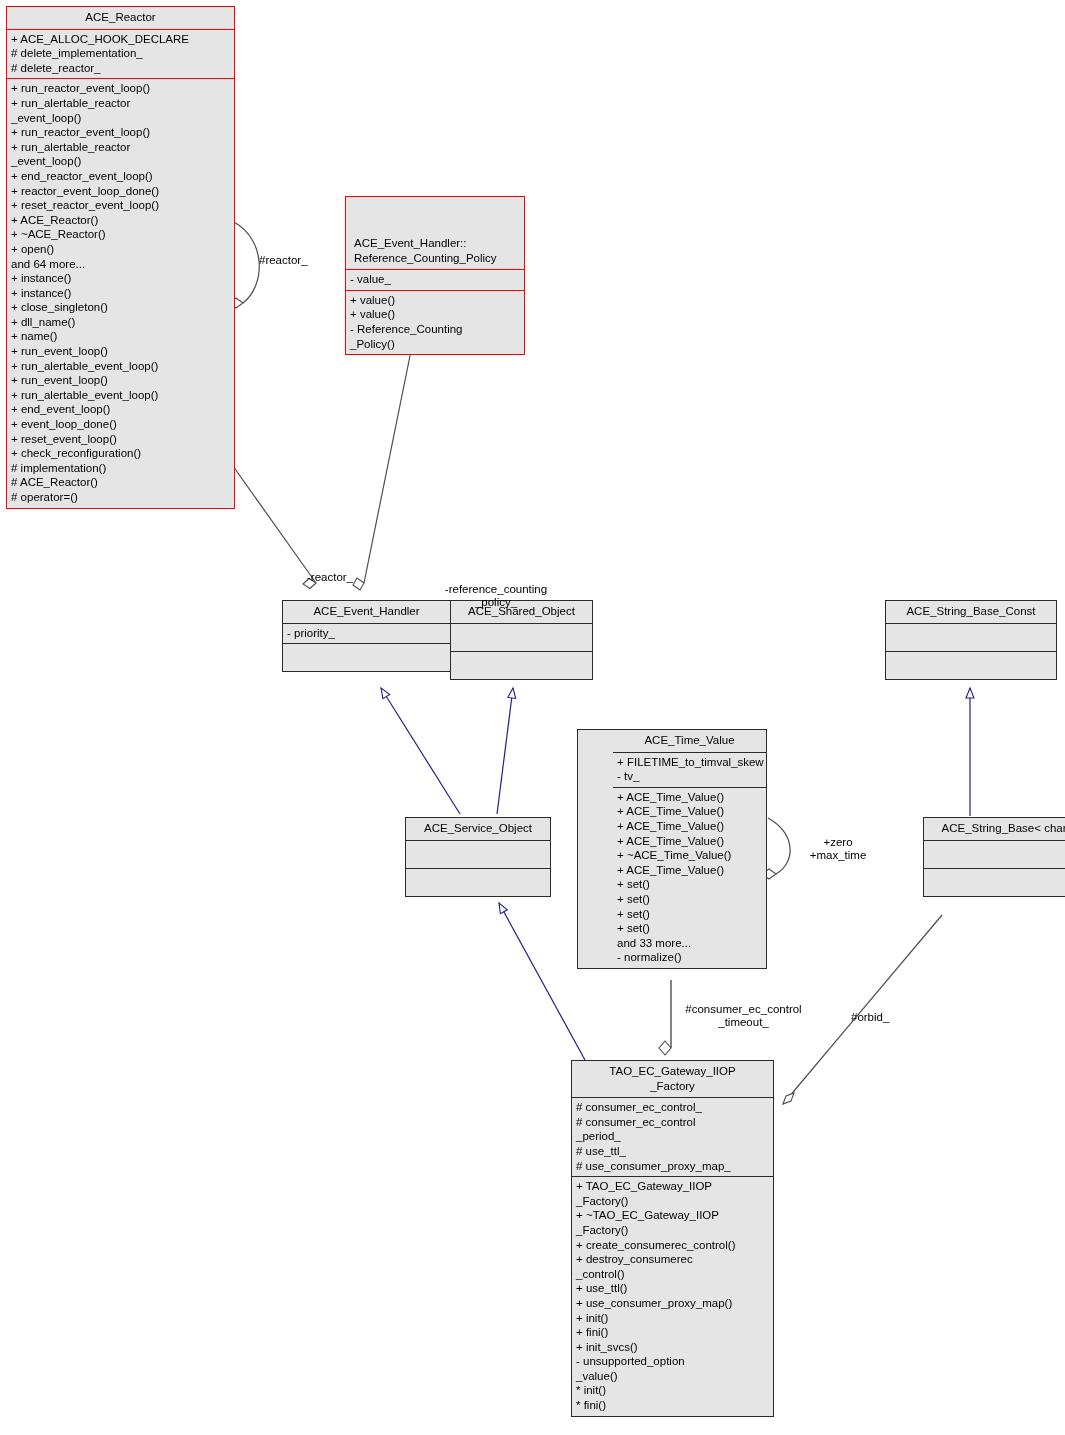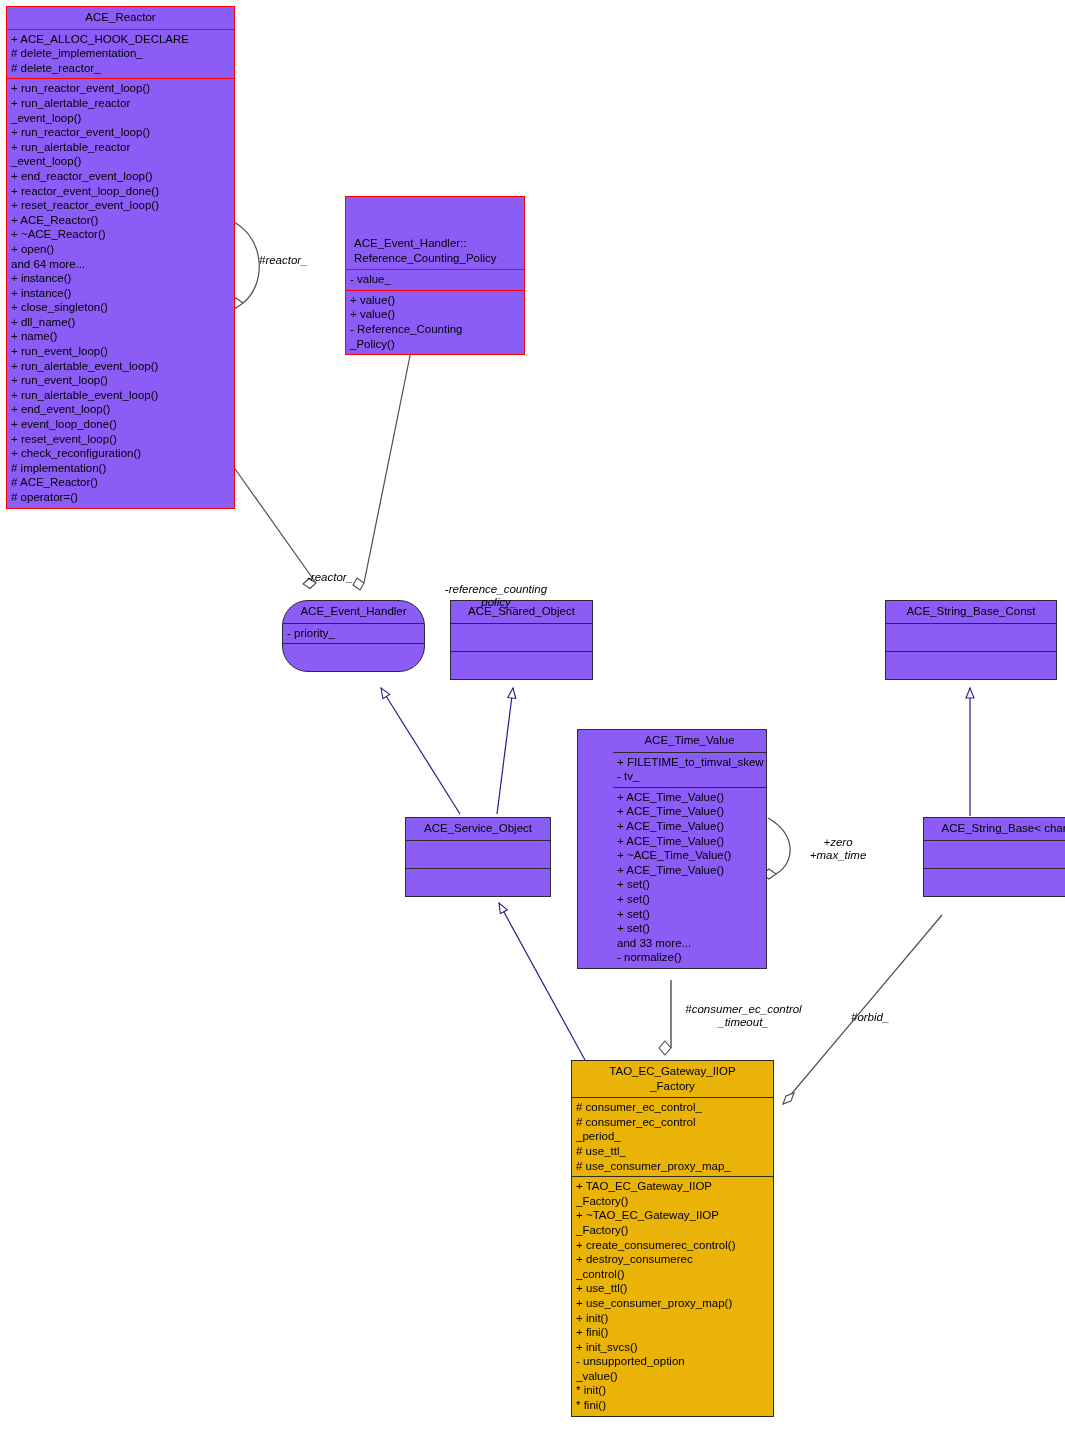--- a/index.html
+++ b/index.html
@@ -22,33 +22,33 @@
     position: absolute;
     left: 0;
     top: 0;
     width: 1065px;
     height: 1435px;
     pointer-events: none;
   }
   .uml-class {
     position: absolute;
     box-sizing: border-box;
-    background: #8b5cf6;
+    background: #e5e5e5;
     border: 1px solid #2b2b2b;
     font-size: 11.5px;
     line-height: 14.6px;
     color: #000000;
     z-index: 5;
   }
   .uml-class.red {
     border-color: #ff0000;
     border-width: 1px;
   }
   .uml-class.filled {
-    background: #eab308;
+    background: #e5e5e5;
   }
   .uml-class .title {
     text-align: center;
     padding: 3px 4px 4px 4px;
     white-space: pre-line;
     font-size: 11.5px;
     line-height: 14.6px;
   }
   .uml-class .sep {
     border-top: 1px solid #2b2b2b;
@@ -70,21 +70,20 @@
   .uml-class .compartment.empty {
     min-height: 22px;
   }
   .edge-label {
     position: absolute;
     font-size: 11.5px;
     line-height: 13.4px;
     color: #000000;
     white-space: pre-line;
     z-index: 6;
-    font-style: italic;
   }
   .edge-label.center { text-align: center; }
 </style>
 </head>
 <body>
 
 <div id="canvas">
 
   <svg class="edges" viewBox="0 0 1065 1435">
     <defs>
@@ -206,21 +205,21 @@
       </div>
     <div class="sep"></div>
     <div class="compartment">
         <div class="row">+ value()</div>
         <div class="row">+ value()</div>
         <div class="row">- Reference_Counting</div>
         <div class="row">_Policy()</div>
       </div>
   </div>
 
-  <div class="uml-class" style="left:282px; top:600px; width:143px;border-radius:26px;">
+  <div class="uml-class" style="left:282px; top:600px; width:169px;">
     <div class="title">ACE_Event_Handler</div>
     <div class="sep"></div>
     <div class="compartment">
         <div class="row">- priority_</div>
       </div>
     <div class="sep"></div>
     <div class="compartment empty"></div>
   </div>
 
   <div class="uml-class" style="left:405px; top:817px; width:146px;">

